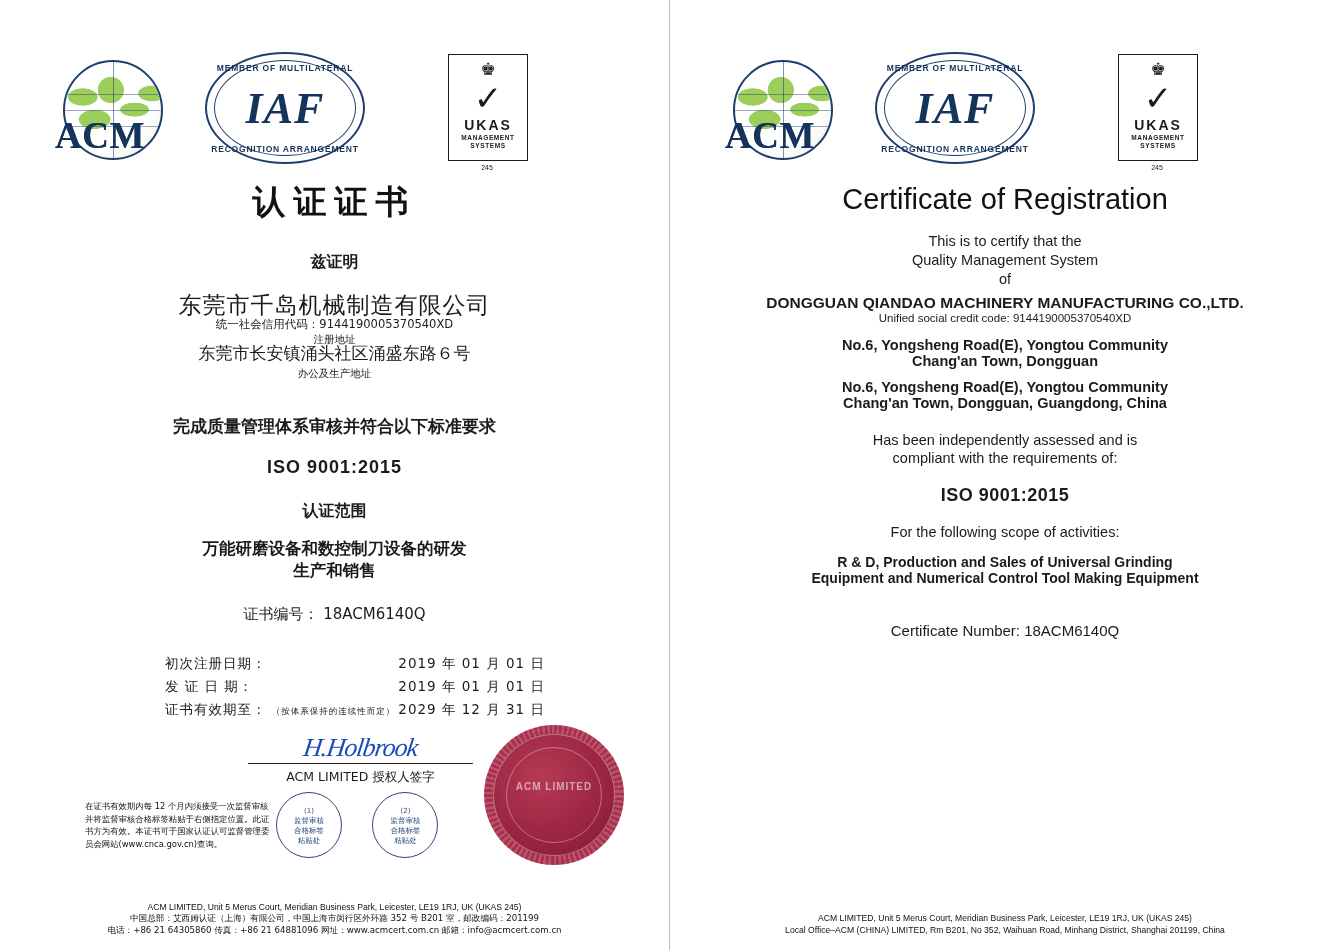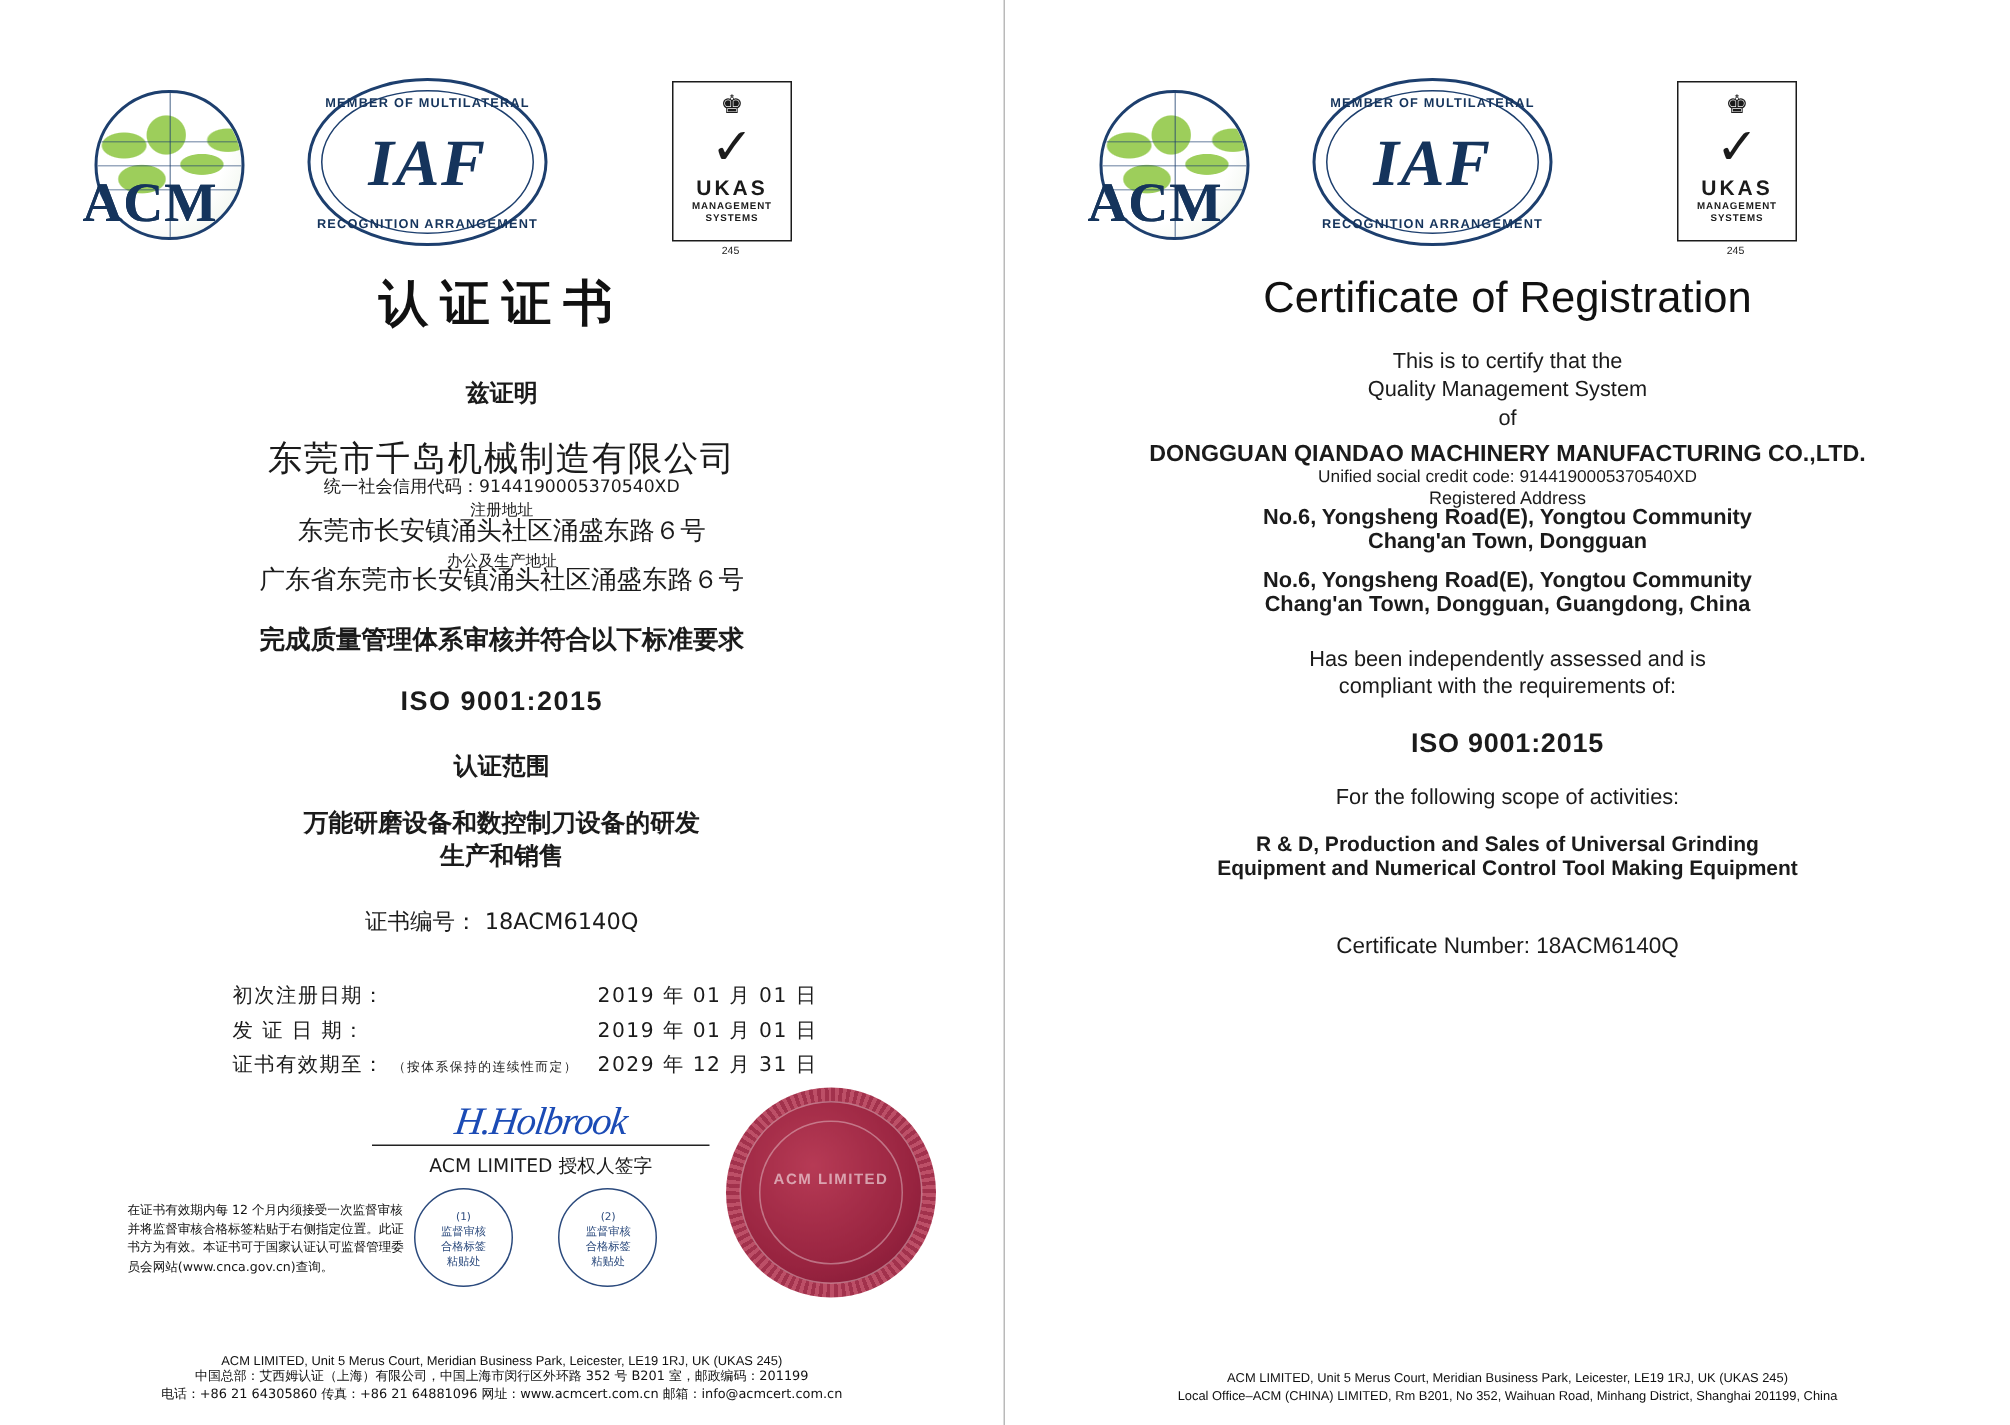--- a/index.html
+++ b/index.html
@@ -179,21 +179,21 @@
   .r-scopelabel{top:524px;font-size:14.5px;}
   .r-scope{top:554px;font-size:14px;font-weight:bold;line-height:16px;}
   .r-certno{top:622px;font-size:15px;}
 
   
   .dates{
     position:absolute;
     font-size:13.5px;
   }
   .dates.left-d{left:155px;top:655px;width:390px;}
-  .drow{display:flex;justify-content:space-between;margin-bottom:5px;}
+  .drow{display:flex;justify-content:space-between;margin-bottom:5px;margin-left:10px;}
   .drow .lbl{ text-align:left; }
   .drow .val{ text-align:right; white-space:nowrap;}
   .dnote{font-size:8.5px;color:#222;}
   .cnlbl{font-family:"DejaVu Sans", sans-serif;letter-spacing:1px;}
 
   
   .sig{
     position:absolute;
     text-align:center;
   }
@@ -314,21 +314,20 @@
     </div>
 
     <div class="title-cn cn">认证证书</div>
 
     <div class="body cn l-zz">兹证明</div>
     <div class="body cn l-company">东莞市千岛机械制造有限公司</div>
     <div class="body cn l-credit">统一社会信用代码：9144190005370540XD</div>
     <div class="body cn l-reglabel">注册地址</div>
     <div class="body cn l-addr1">东莞市长安镇涌头社区涌盛东路６号</div>
     <div class="body cn l-officelabel">办公及生产地址</div>
-    <div class="body cn l-addr2">广东省东莞市长安镇涌头社区涌盛东路６号</div>
     <div class="body cn l-comply">完成质量管理体系审核并符合以下标准要求</div>
     <div class="body l-std">ISO 9001:2015</div>
     <div class="body cn l-scopelabel">认证范围</div>
     <div class="body cn l-scope" style="white-space:pre-line">万能研磨设备和数控制刀设备的研发
 生产和销售</div>
     <div class="body cn l-certno">证书编号： 18ACM6140Q</div>
 
     <div class="dates left-d">
       <div class="drow">
         <div class="lbl cnlbl">初次注册日期：</div>
@@ -416,21 +415,20 @@
       </div>
     </div>
 
     <div class="title-en">Certificate of Registration</div>
 
     <div class="r-line r-certify" style="white-space:pre-line">This is to certify that the
 Quality Management System
 of</div>
     <div class="r-line r-company">DONGGUAN QIANDAO MACHINERY MANUFACTURING CO.,LTD.</div>
     <div class="r-line r-credit">Unified social credit code: 9144190005370540XD</div>
-    <div class="r-line r-regaddr-label">Registered Address</div>
     <div class="r-line r-regaddr" style="white-space:pre-line">No.6, Yongsheng Road(E), Yongtou Community
 Chang'an Town, Dongguan</div>
     <div class="r-line r-offaddr" style="white-space:pre-line">No.6, Yongsheng Road(E), Yongtou Community
 Chang'an Town, Dongguan, Guangdong, China</div>
     <div class="r-line r-assessed" style="white-space:pre-line">Has been independently assessed and is
 compliant with the requirements of:</div>
     <div class="r-line r-std">ISO 9001:2015</div>
     <div class="r-line r-scopelabel">For the following scope of activities:</div>
     <div class="r-line r-scope" style="white-space:pre-line">R &amp; D, Production and Sales of Universal Grinding
 Equipment and Numerical Control Tool Making Equipment</div>

